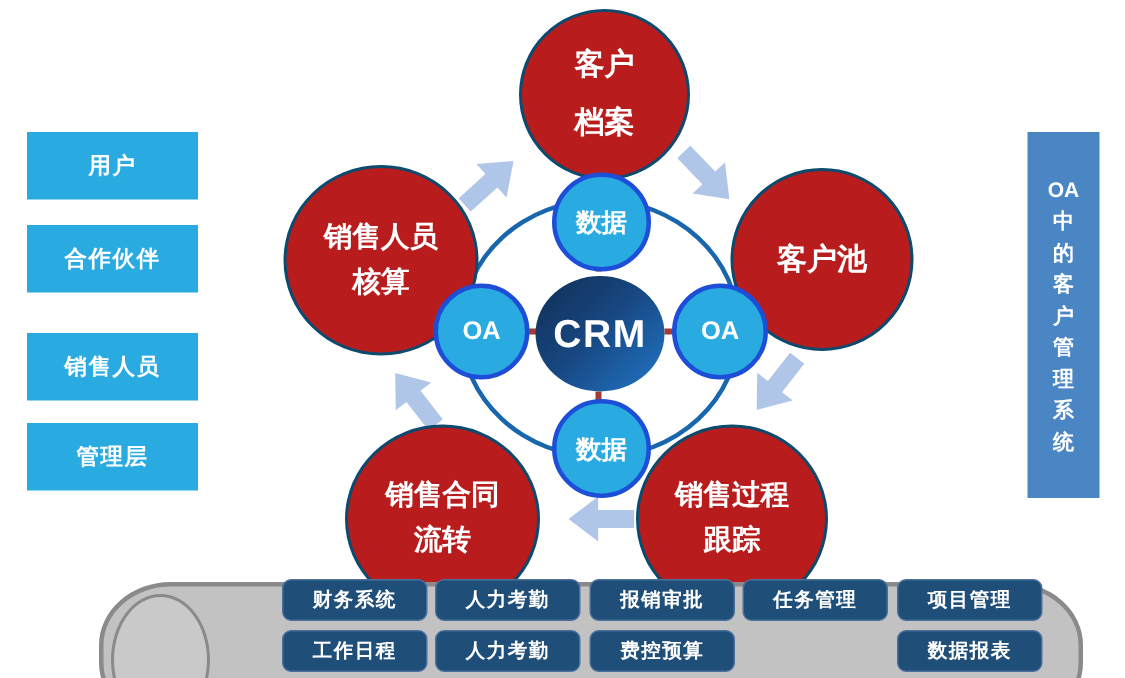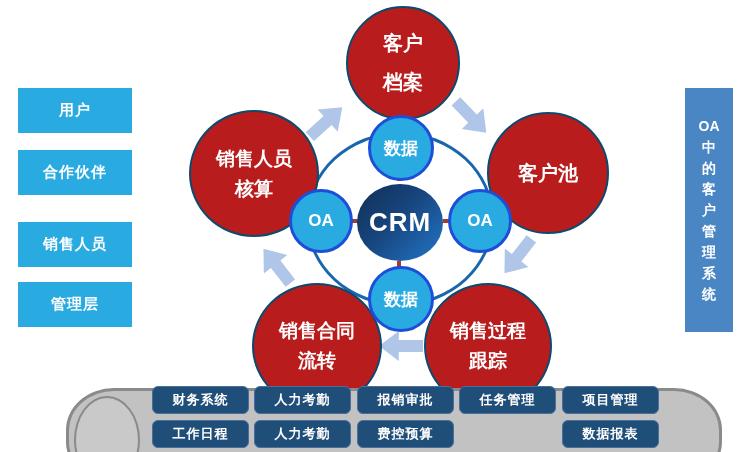--- a/index.html
+++ b/index.html
@@ -28,21 +28,21 @@
   
   .mod{
     position:absolute;border-radius:50%;background:#b91c1c;border:2px solid #0c4a6e;
     box-sizing:border-box;color:#fff;font-weight:bold;display:flex;flex-direction:column;
     align-items:center;justify-content:center;text-align:center;z-index:2;
   }
   .mod span{display:block;}
   #mod-top{left:346px;top:6px;width:114px;height:114px;font-size:20px;line-height:39px;}
   #mod-left{left:189px;top:110px;width:130px;height:127px;font-size:19px;line-height:30px;}
   #mod-right{left:487px;top:112px;width:122px;height:122px;font-size:20px;line-height:30px;}
-  #mod-bl{left:252px;top:283px;width:130px;height:126px;font-size:19px;line-height:30px;}
+  #mod-bl{left:230px;top:283px;width:130px;height:126px;font-size:19px;line-height:30px;}
   #mod-br{left:424px;top:283px;width:128px;height:126px;font-size:19px;line-height:30px;}
   
   .sat{
     position:absolute;border-radius:50%;background:#29abe2;border:3px solid #1d4ed8;
     box-sizing:border-box;color:#fff;font-size:17px;font-weight:bold;display:flex;
     align-items:center;justify-content:center;z-index:3;
   }
   #sat-top{left:368px;top:115px;width:66px;height:66px;}
   #sat-bottom{left:368px;top:266px;width:66px;height:66px;}
   #sat-left{left:289px;top:189px;width:64px;height:64px;}
@@ -76,21 +76,21 @@
     border:3px solid #8a8a8a;border-radius:48px / 42px;box-sizing:border-box;z-index:5;
   }
   #platform-rim{
     position:absolute;left:5px;top:5px;width:62px;height:84px;border:2px solid #8a8a8a;
     border-radius:50%;background:#c9c9c9;
   }
   
   .plat-btn{
     position:absolute;width:97px;height:28px;background:#1f4e79;border:1px solid #4b6f9b;
     border-radius:6px;box-sizing:border-box;color:#fff;font-size:13px;font-weight:bold;
-    display:flex;align-items:center;justify-content:center;letter-spacing:1px;z-index:6;
+    display:flex;align-items:center;justify-content:center;letter-spacing:1px;z-index:6;margin-left:36px;
   }
   .r1{top:386px;} .r2{top:420px;}
   .c1{left:152px;} .c2{left:254px;} .c3{left:357px;} .c4{left:459px;} .c5{left:562px;}
 </style>
 </head>
 <body>
 
 <div id="canvas">
 
   <div class="side-btn" style="top:88px">用户</div>

